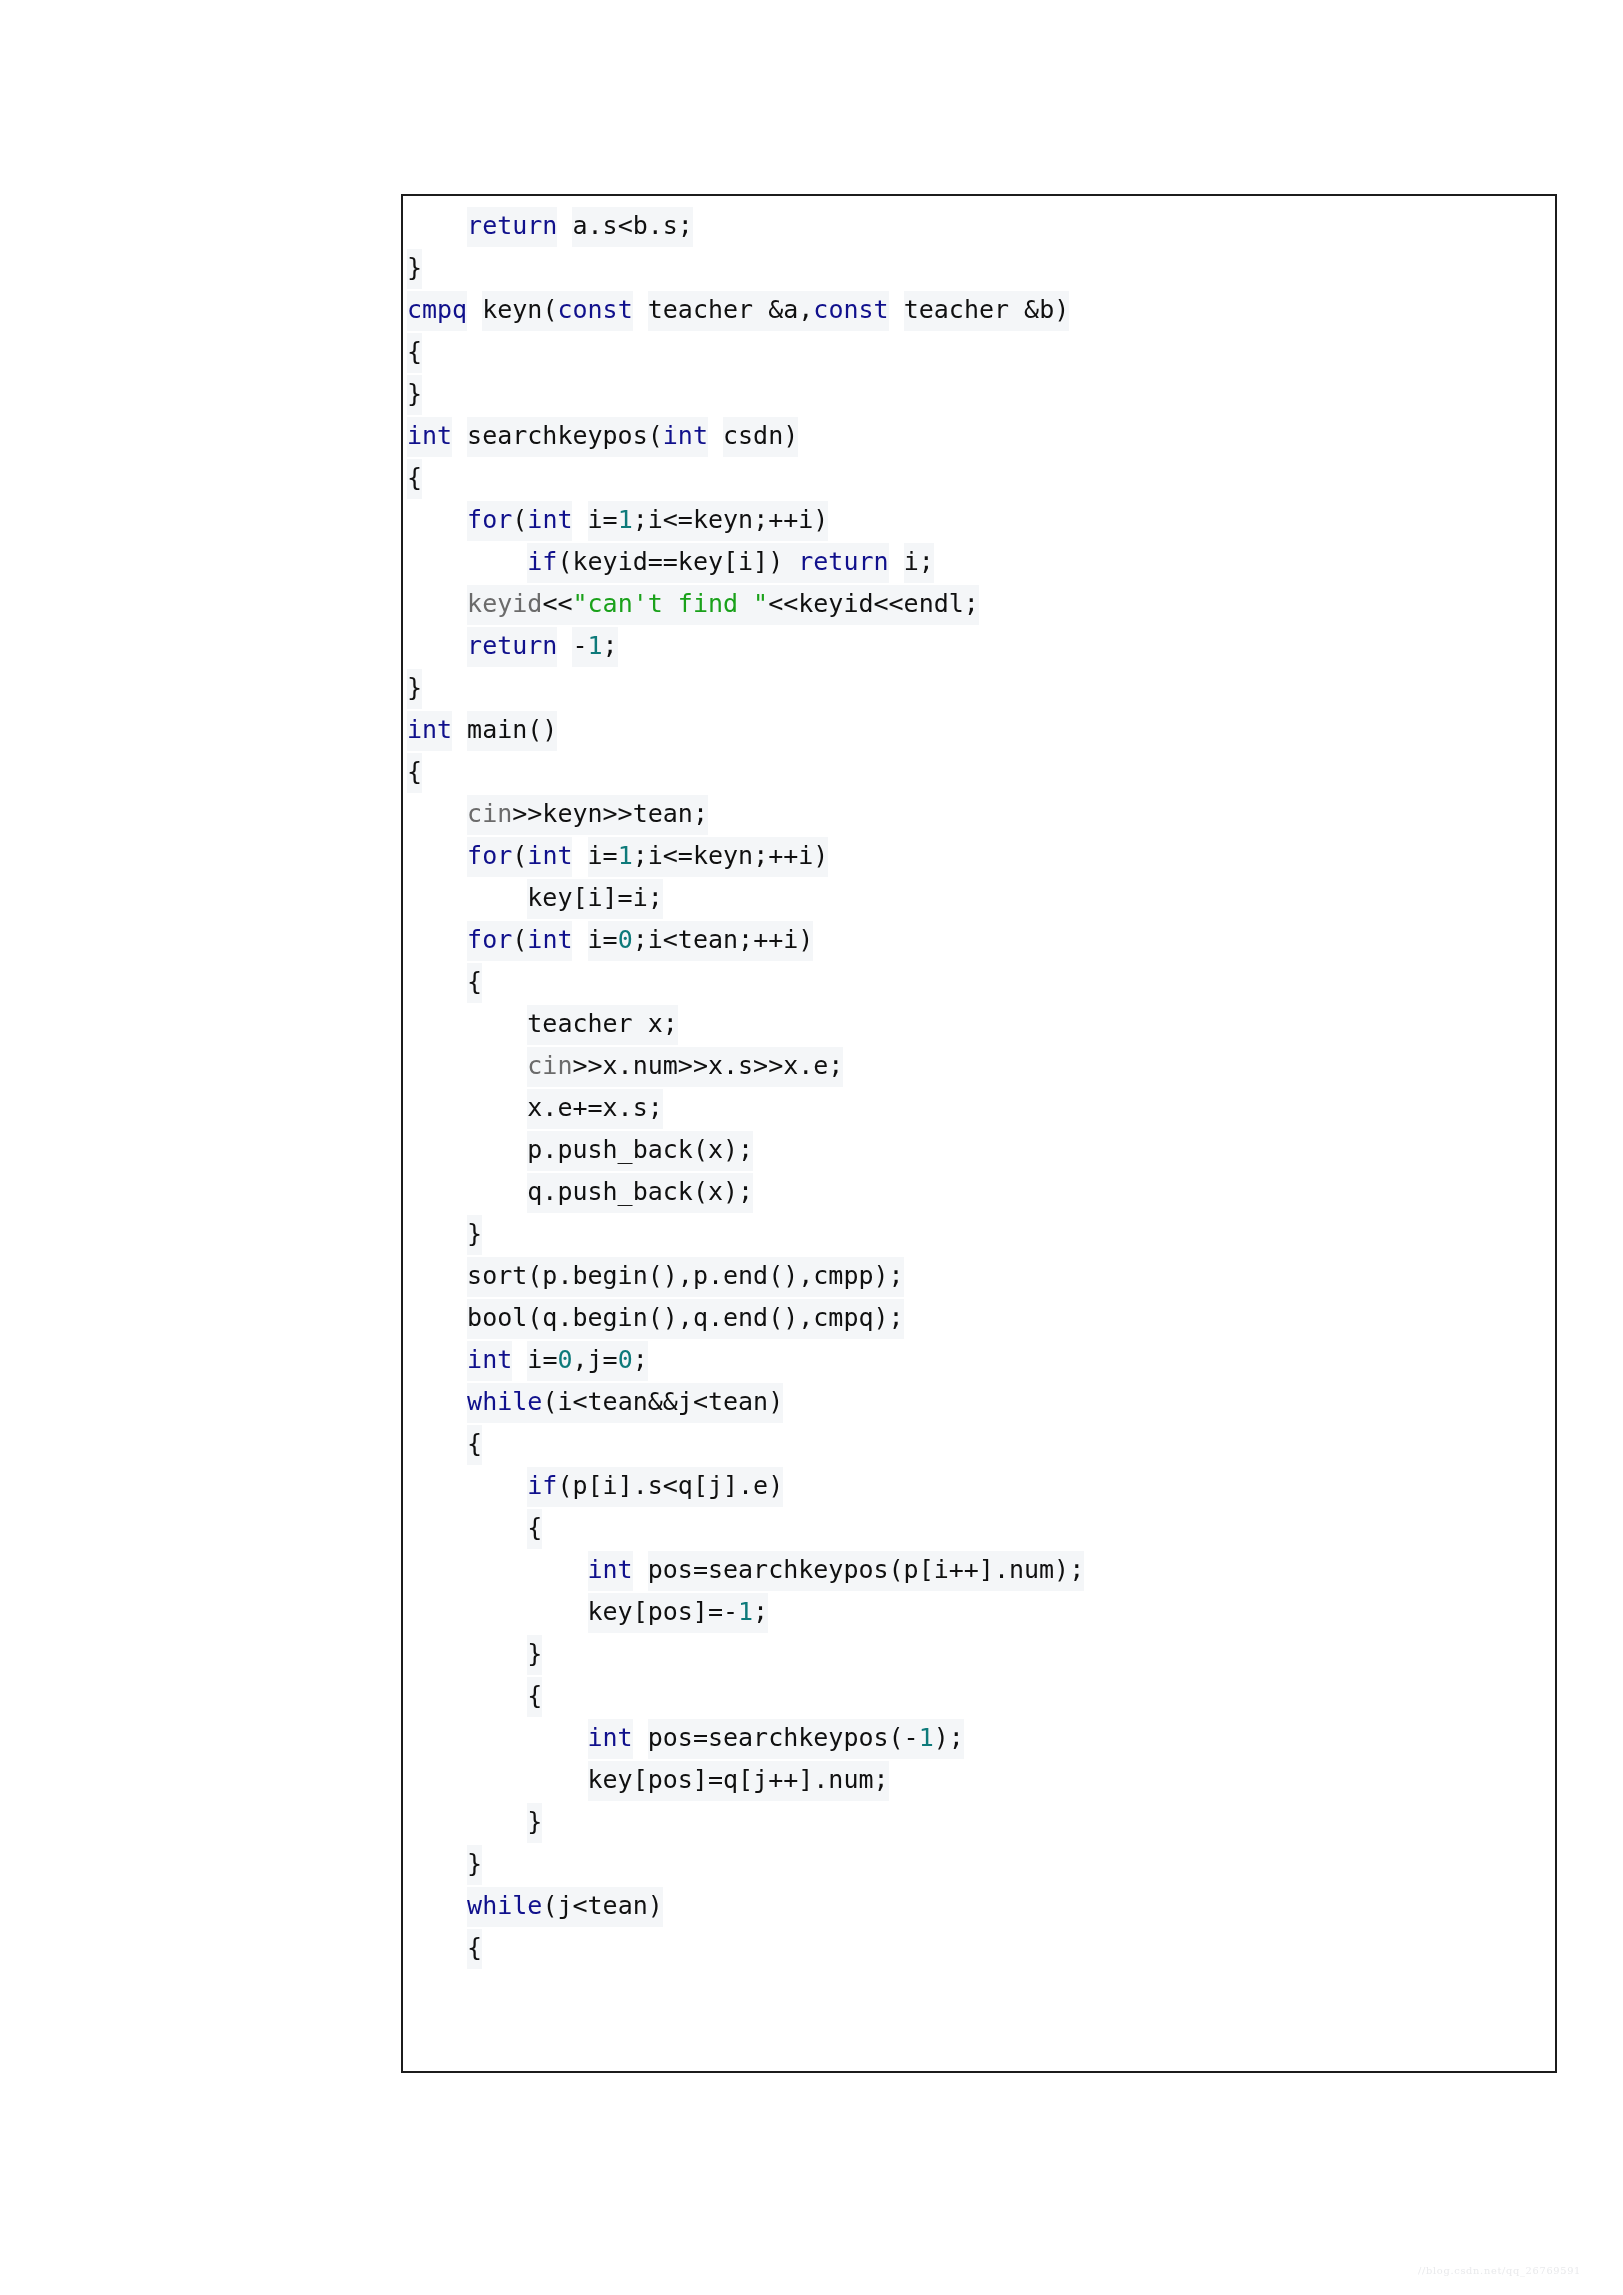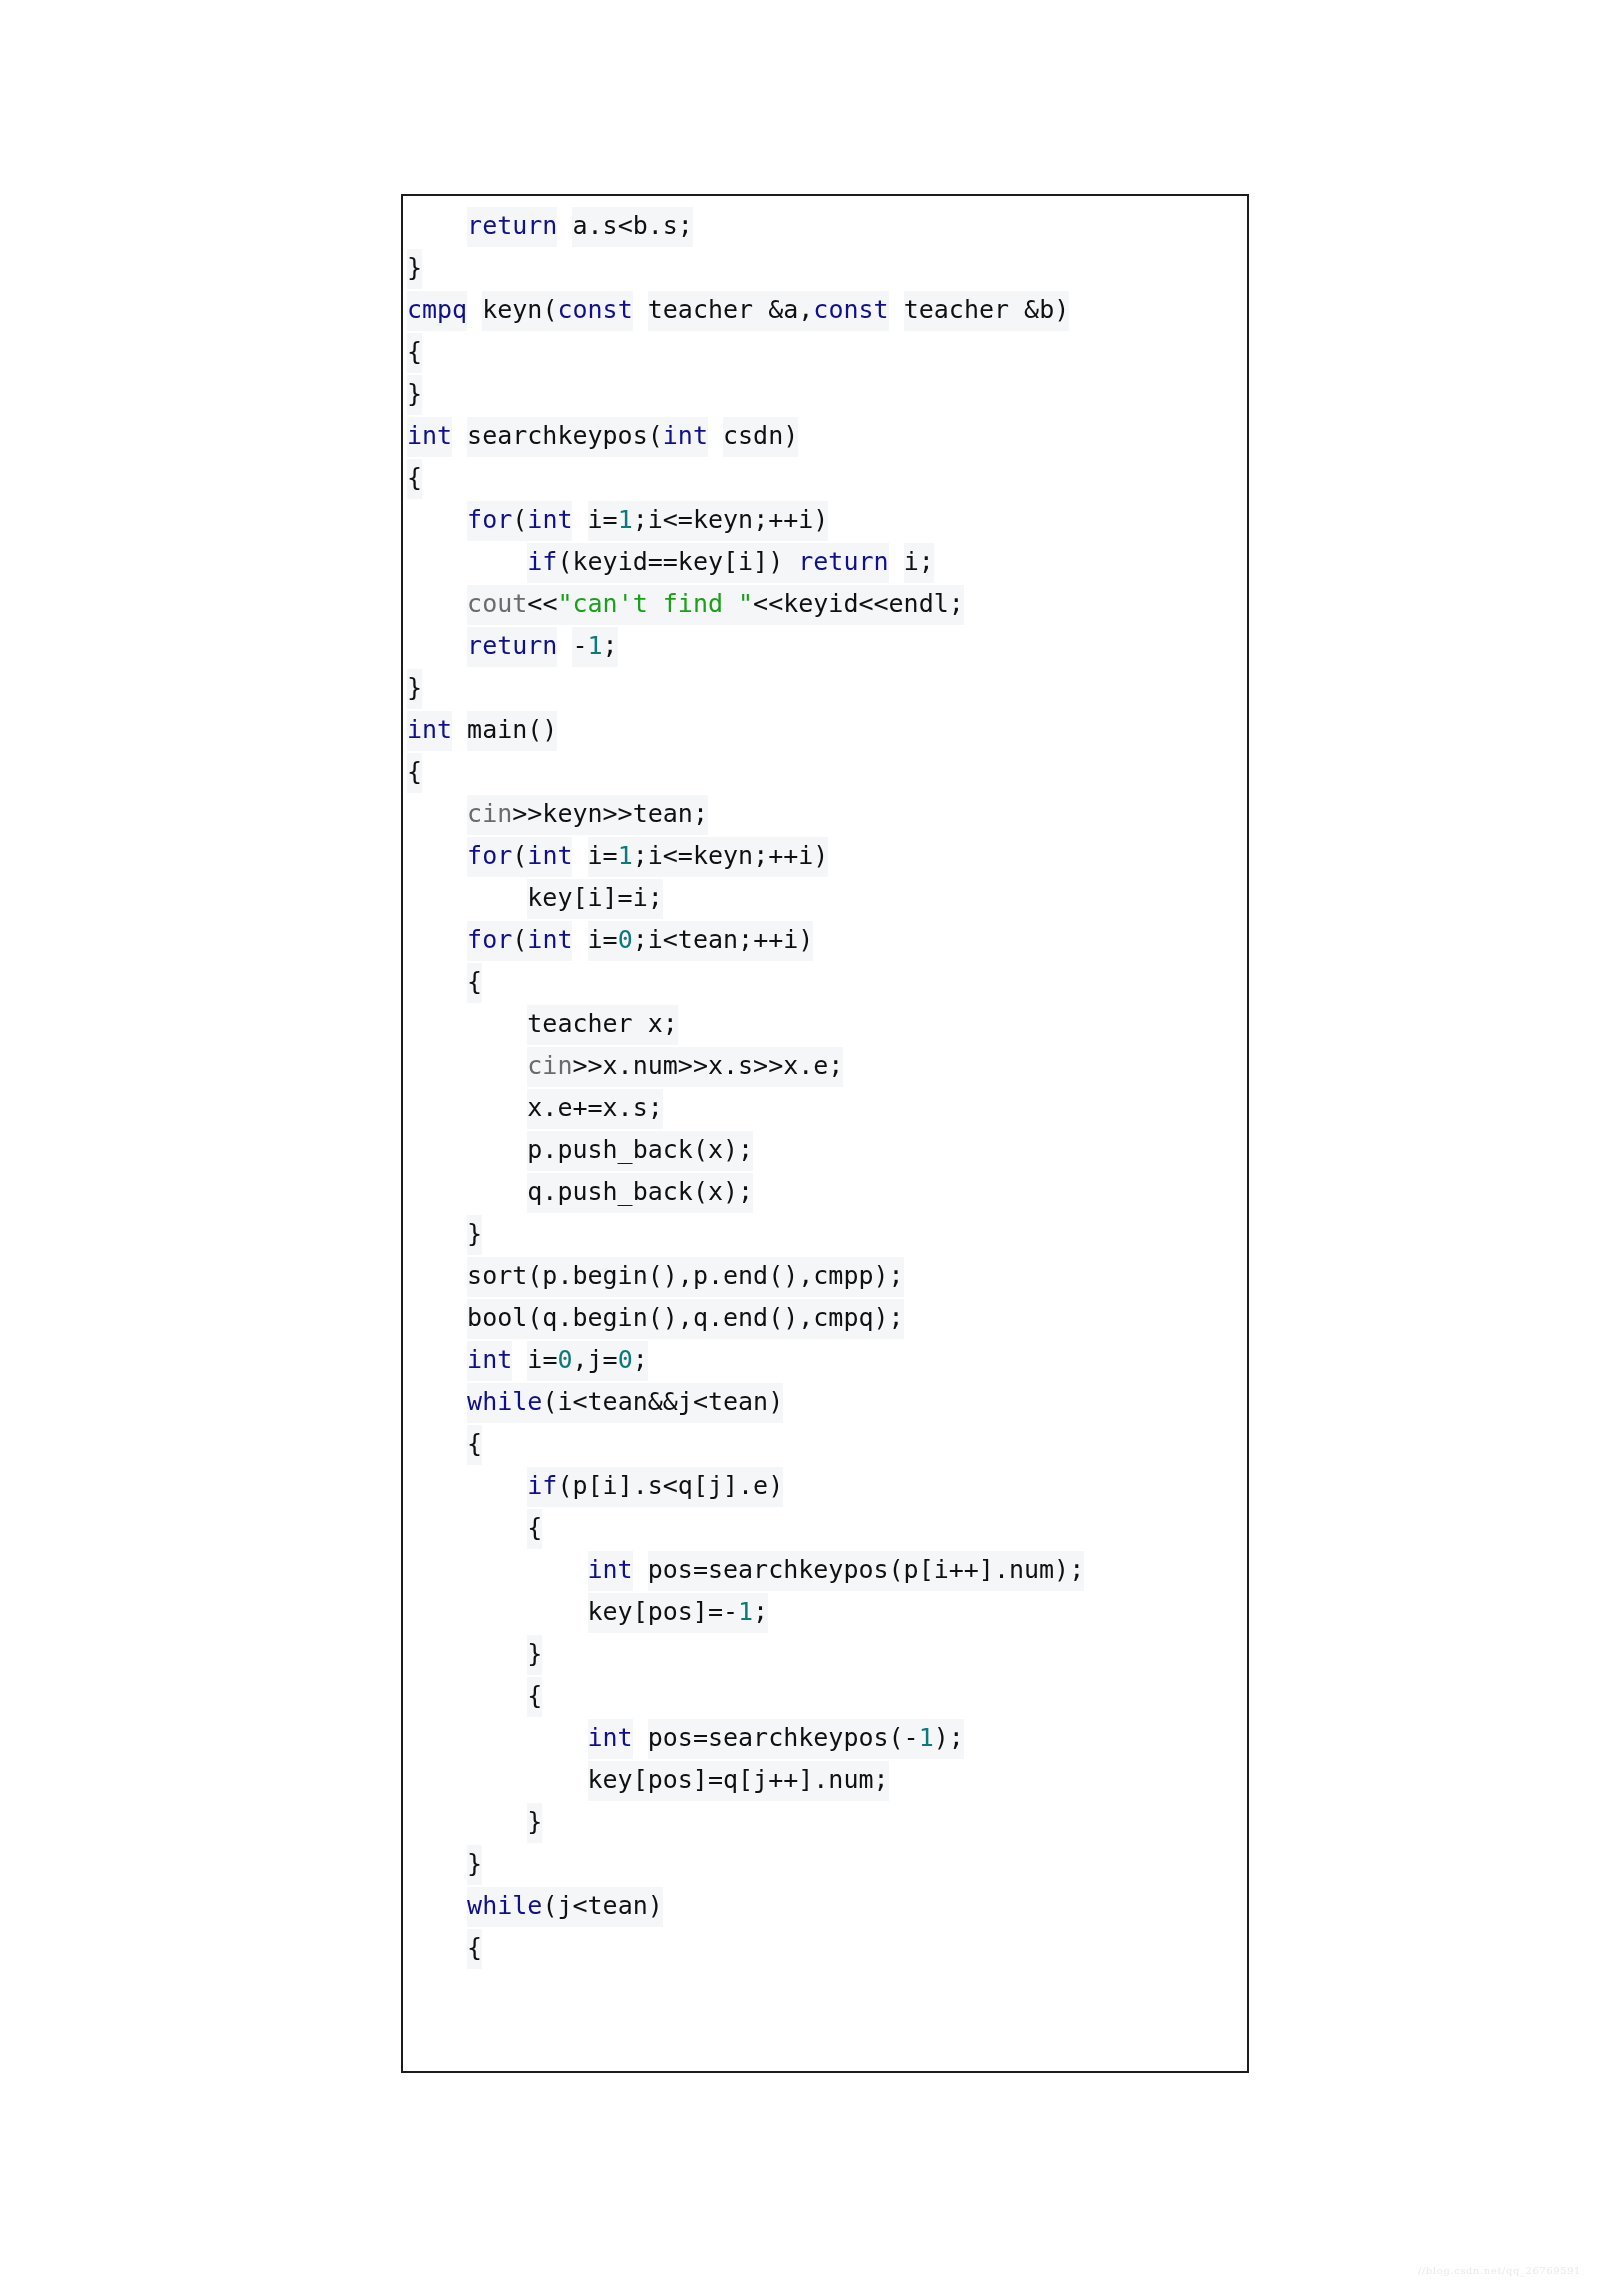--- a/index.html
+++ b/index.html
@@ -12,21 +12,21 @@
     height: 2295px;
     position: relative;
     font-family: "DejaVu Sans Mono", monospace;
     overflow: hidden;
   }
 
   #code-frame {
     position: absolute;
     left: 401px;
     top: 194px;
-    width: 848px;
+    width: 1156px;
     height: 1879px;
     border: 2px solid #1c1c1c;
     background: #ffffff;
     box-sizing: border-box;
     overflow: hidden;
   }
 
   #code-listing {
     position: absolute;
     left: 0;
@@ -80,21 +80,21 @@
   <div id="code-listing">
       <div class="code-line"><span class="gap">    </span><span class="tok kw">return</span><span class="gap"> </span><span class="tok pl">a.s&lt;b.s;</span></div>
       <div class="code-line"><span class="tok pl">}</span></div>
       <div class="code-line"><span class="tok kw">cmpq</span><span class="gap"> </span><span class="tok pl">keyn(</span><span class="tok kw">const</span><span class="gap"> </span><span class="tok pl">teacher &amp;a,</span><span class="tok kw">const</span><span class="gap"> </span><span class="tok pl">teacher &amp;b)</span></div>
       <div class="code-line"><span class="tok pl">{</span></div>
       <div class="code-line"><span class="tok pl">}</span></div>
       <div class="code-line"><span class="tok kw">int</span><span class="gap"> </span><span class="tok pl">searchkeypos(</span><span class="tok kw">int</span><span class="gap"> </span><span class="tok pl">csdn)</span></div>
       <div class="code-line"><span class="tok pl">{</span></div>
       <div class="code-line"><span class="gap">    </span><span class="tok kw">for</span><span class="tok pl">(</span><span class="tok kw">int</span><span class="gap"> </span><span class="tok pl">i=</span><span class="tok num">1</span><span class="tok pl">;i&lt;=keyn;++i)</span></div>
       <div class="code-line"><span class="gap">        </span><span class="tok kw">if</span><span class="tok pl">(keyid==key[i]) </span><span class="tok kw">return</span><span class="gap"> </span><span class="tok pl">i;</span></div>
-      <div class="code-line"><span class="gap">    </span><span class="tok io">cout</span><span class="tok pl">&lt;&lt;</span><span class="tok str">"can't find "</span><span class="tok pl">&lt;&lt;keyid&lt;&lt;endl;</span></div>
+      <div class="code-line"><span class="gap">    </span><span class="tok io">keyid</span><span class="tok pl">&lt;&lt;</span><span class="tok str">"can't find "</span><span class="tok pl">&lt;&lt;keyid&lt;&lt;endl;</span></div>
       <div class="code-line"><span class="gap">    </span><span class="tok kw">return</span><span class="gap"> </span><span class="tok pl">-</span><span class="tok num">1</span><span class="tok pl">;</span></div>
       <div class="code-line"><span class="tok pl">}</span></div>
       <div class="code-line"><span class="tok kw">int</span><span class="gap"> </span><span class="tok pl">main()</span></div>
       <div class="code-line"><span class="tok pl">{</span></div>
       <div class="code-line"><span class="gap">    </span><span class="tok io">cin</span><span class="tok pl">&gt;&gt;keyn&gt;&gt;tean;</span></div>
       <div class="code-line"><span class="gap">    </span><span class="tok kw">for</span><span class="tok pl">(</span><span class="tok kw">int</span><span class="gap"> </span><span class="tok pl">i=</span><span class="tok num">1</span><span class="tok pl">;i&lt;=keyn;++i)</span></div>
       <div class="code-line"><span class="gap">        </span><span class="tok pl">key[i]=i;</span></div>
       <div class="code-line"><span class="gap">    </span><span class="tok kw">for</span><span class="tok pl">(</span><span class="tok kw">int</span><span class="gap"> </span><span class="tok pl">i=</span><span class="tok num">0</span><span class="tok pl">;i&lt;tean;++i)</span></div>
       <div class="code-line"><span class="gap">    </span><span class="tok pl">{</span></div>
       <div class="code-line"><span class="gap">        </span><span class="tok pl">teacher x;</span></div>

